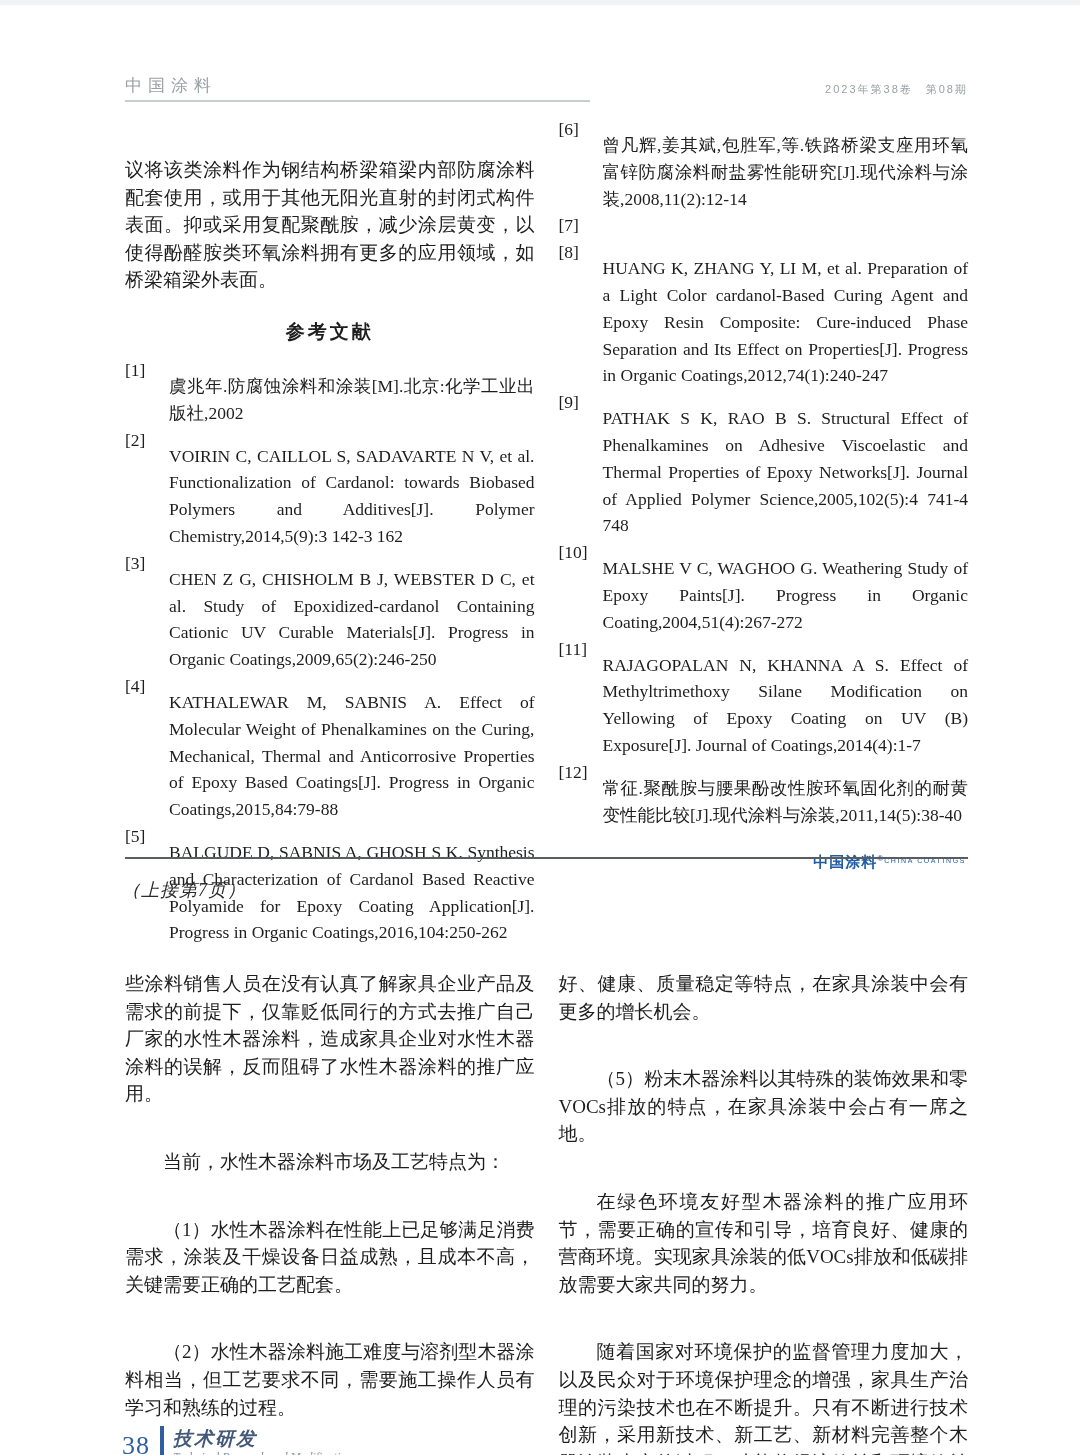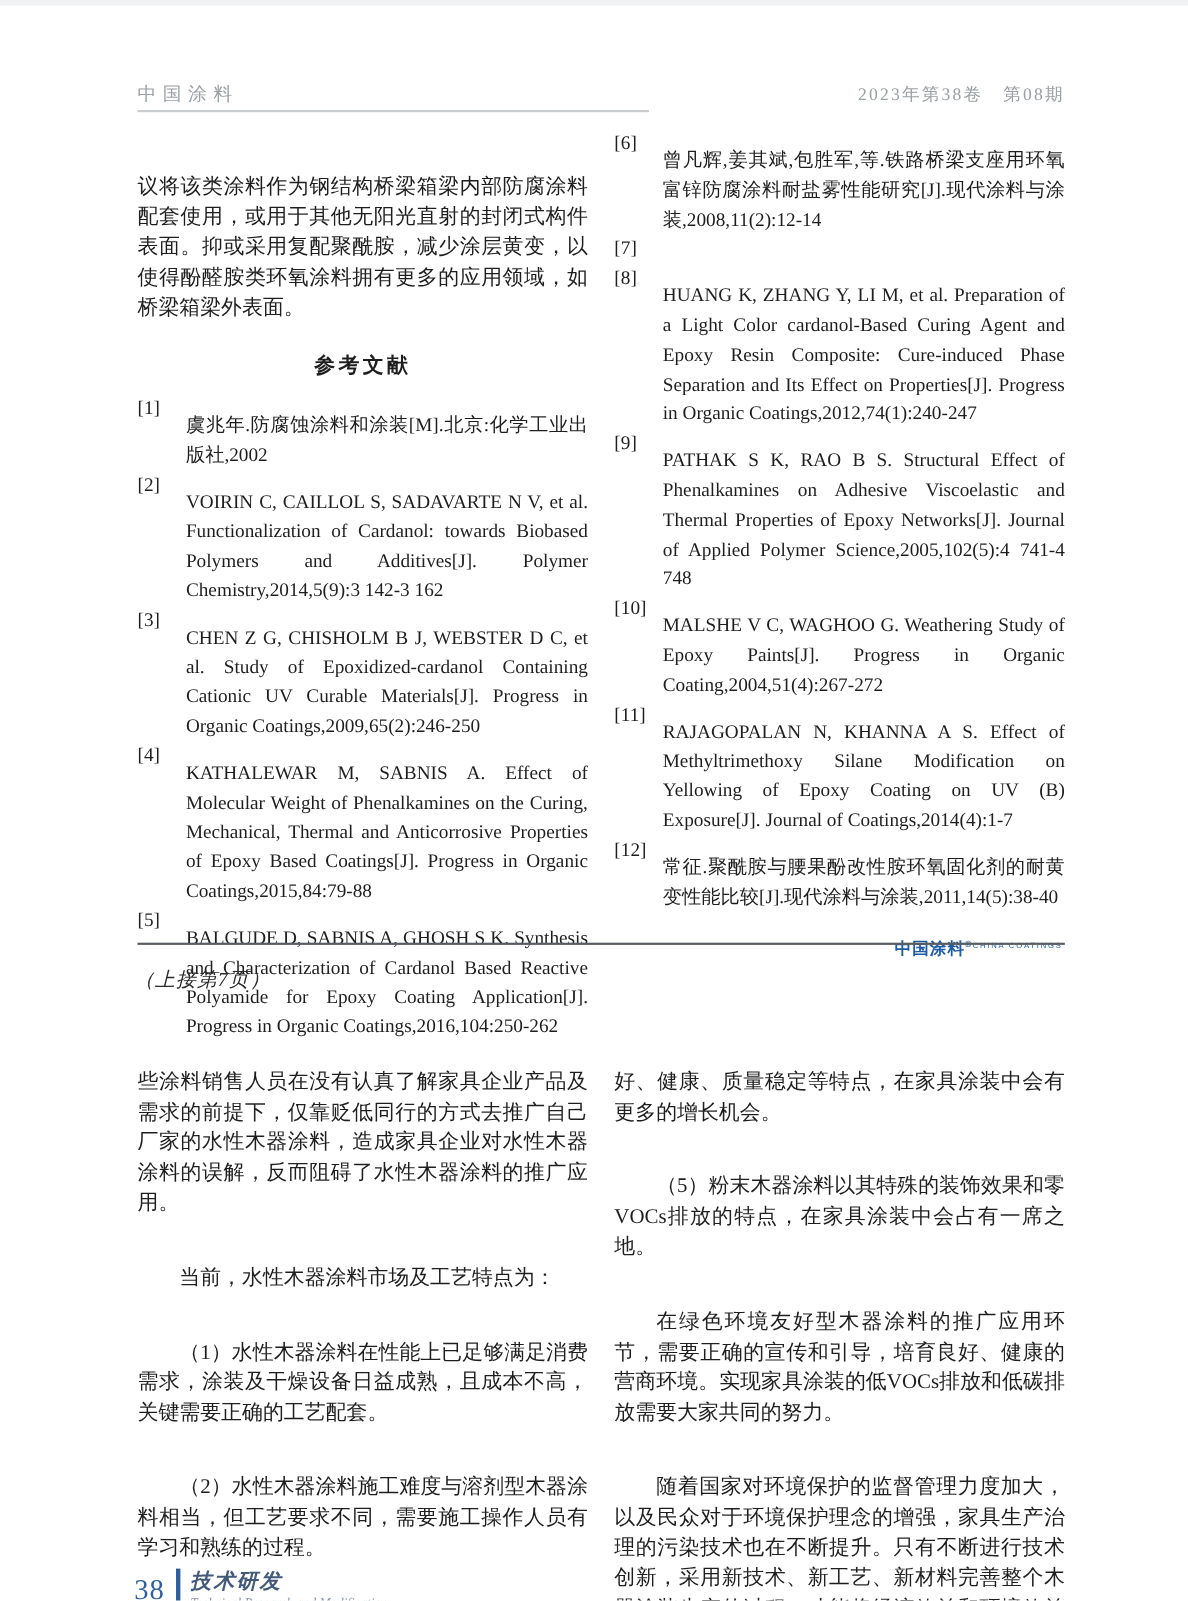--- a/index.html
+++ b/index.html
@@ -10,21 +10,21 @@
   }
   .scan-edge { position:absolute; left:0; top:0; width:1080px; height:5px; background:#f1f2f3; }
 
   
   .header {
     position:absolute; left:125px; top:74px; width:843px;
     display:flex; justify-content:space-between; align-items:flex-end;
     color:#9aa0a4; font-family:"Liberation Sans","DejaVu Sans",sans-serif;
   }
   .journal-name { font-size:17px; letter-spacing:6px; }
-  .issue-info { font-size:16px; letter-spacing:2px;font-family:Liberation Serif, serif; }
+  .issue-info { font-size:11px; letter-spacing:2px; }
   .header-rule { position:absolute; left:125px; top:100px; width:465px; height:2px; background:#c9cdd0; }
 
   
   .cols { position:absolute; left:125px; width:843px; display:flex; gap:24px; }
   .col { flex:1; min-width:0; }
   .top-section { top:116px; }
   .bottom-section { top:930px; }
 
   .para {
     font-size:19px; line-height:27.6px; text-align:justify;

